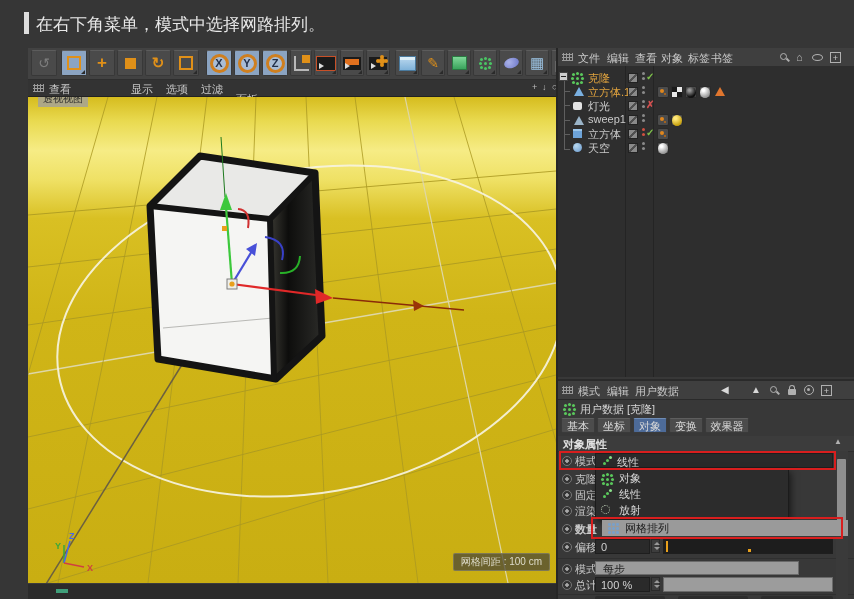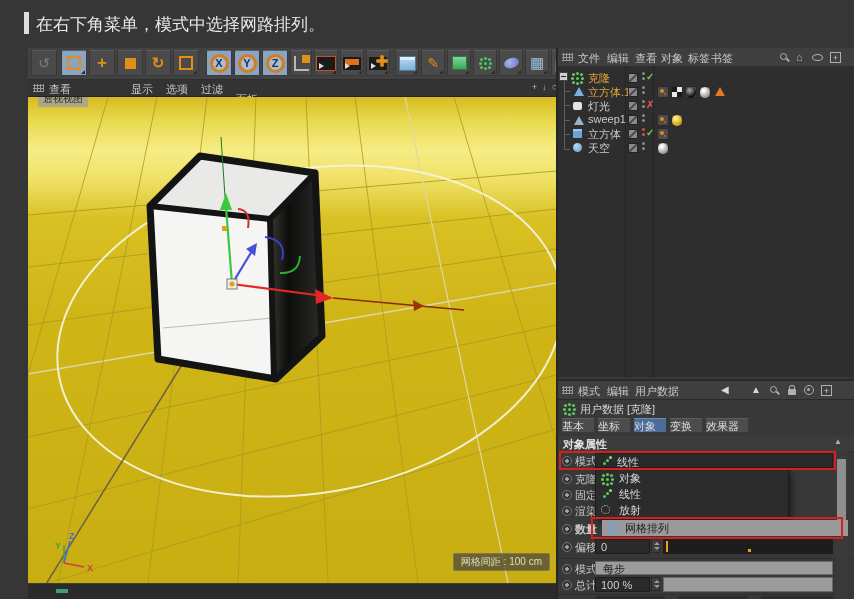--- a/index.html
+++ b/index.html
@@ -49,21 +49,21 @@
   .checker{width:10px;height:10px;background:repeating-conic-gradient(#e8e8e8 0 25%,#1a1a1a 0 50%);background-size:10px 10px;}
   .sphb{width:11px;height:11px;border-radius:50%;background:radial-gradient(circle at 35% 30%,#9a9a9a 8%,#111 65%);}
   .sphg{width:11px;height:11px;border-radius:50%;background:radial-gradient(circle at 35% 30%,#fff 10%,#9a9a9a 70%);}
   .sphy{width:11px;height:11px;border-radius:50%;background:radial-gradient(circle at 35% 30%,#ffe87a 12%,#c8a210 70%);}
   .tri{width:0;height:0;border-left:5px solid transparent;border-right:5px solid transparent;border-bottom:9px solid #e0762e;}
   .coneic{width:0;height:0;border-left:5px solid transparent;border-right:5px solid transparent;border-bottom:9px solid #7ab0e0;position:absolute;}
   .check{position:absolute;font:bold 10px "Liberation Sans",sans-serif;color:#7ec24a;}
   .cross{position:absolute;font:bold 10px "Liberation Sans",sans-serif;color:#d05050;}
   
   #am{position:absolute;left:0;top:331px;width:296px;height:220px;background:#383838;border-top:2px solid #2a2a2a;}
-  .tab{position:absolute;top:0;height:15px;background:#4c4c4c;border:1px solid #3a3a3a;border-top-color:#5e5e5e;color:#d8d8d8;font:11px "Liberation Sans",sans-serif;text-align:left;line-height:15px;box-sizing:border-box;border-radius:2px;}
+  .tab{position:absolute;top:0;height:15px;background:#4c4c4c;border:1px solid #3a3a3a;border-top-color:#5e5e5e;color:#d8d8d8;font:11px "Liberation Sans",sans-serif;text-align:center;line-height:15px;box-sizing:border-box;border-radius:2px;}
   .tab.active{background:#4d6b99;border-top-color:#6f8cb4;}
   .radio{position:absolute;width:8px;height:8px;border-radius:50%;border:1px solid #777;background:radial-gradient(circle,#a8a8a8 1.5px,#333 2px);}
   .field{position:absolute;background:#2a2a2a;border:1px solid #1e1e1e;box-sizing:border-box;}
   .fieldlight{position:absolute;background:#9c9c9c;border:1px solid #6a6a6a;box-sizing:border-box;}
   .spin{position:absolute;width:9px;height:14px;background:#3d3d3d;border:1px solid #2a2a2a;box-sizing:border-box;}
   .spin i,.spin b{position:absolute;left:1.5px;width:0;height:0;border-left:3px solid transparent;border-right:3px solid transparent;}
   .spin i{top:2px;border-bottom:3px solid #999;}
   .spin b{bottom:2px;border-top:3px solid #999;}
   .redbox{position:absolute;border:2px solid #d81e1e;box-sizing:border-box;z-index:30;pointer-events:none;}
   #popup{position:absolute;z-index:20;background:#2c2c2c;border:1px solid #1b1b1b;box-shadow:2px 3px 7px rgba(0,0,0,.55);}
@@ -463,21 +463,21 @@
           <span style="position:absolute;left:2px;top:1px;width:2px;height:11px;background:#e8a01c;"></span>
           <span style="position:absolute;left:84px;bottom:1px;width:3px;height:3px;background:#e8a01c;"></span>
         </div>
       </div>
 
       <div style="position:absolute;left:0;top:177px;width:296px;height:1px;background:#2f2f2f;"></div>
 
       <div>
         <span class="radio" style="left:4px;top:183px;"></span>
         <span class="t" style="left:17px;top:181px;">模式</span>
-        <div class="fieldlight" style="left:37px;top:180px;width:238px;height:14px;">
+        <div class="fieldlight" style="left:37px;top:180px;width:204px;height:14px;">
           <span class="t" style="left:7px;top:0px;color:#1e1e1e;">每步</span>
         </div>
       </div>
 
       <div>
         <span class="radio" style="left:4px;top:199px;"></span>
         <span class="t" style="left:17px;top:197px;">总计</span>
         <div class="field" style="left:37px;top:196px;width:55px;height:15px;">
           <span class="t" style="left:5px;top:1px;color:#d0d0d0;">100 %</span>
         </div>

